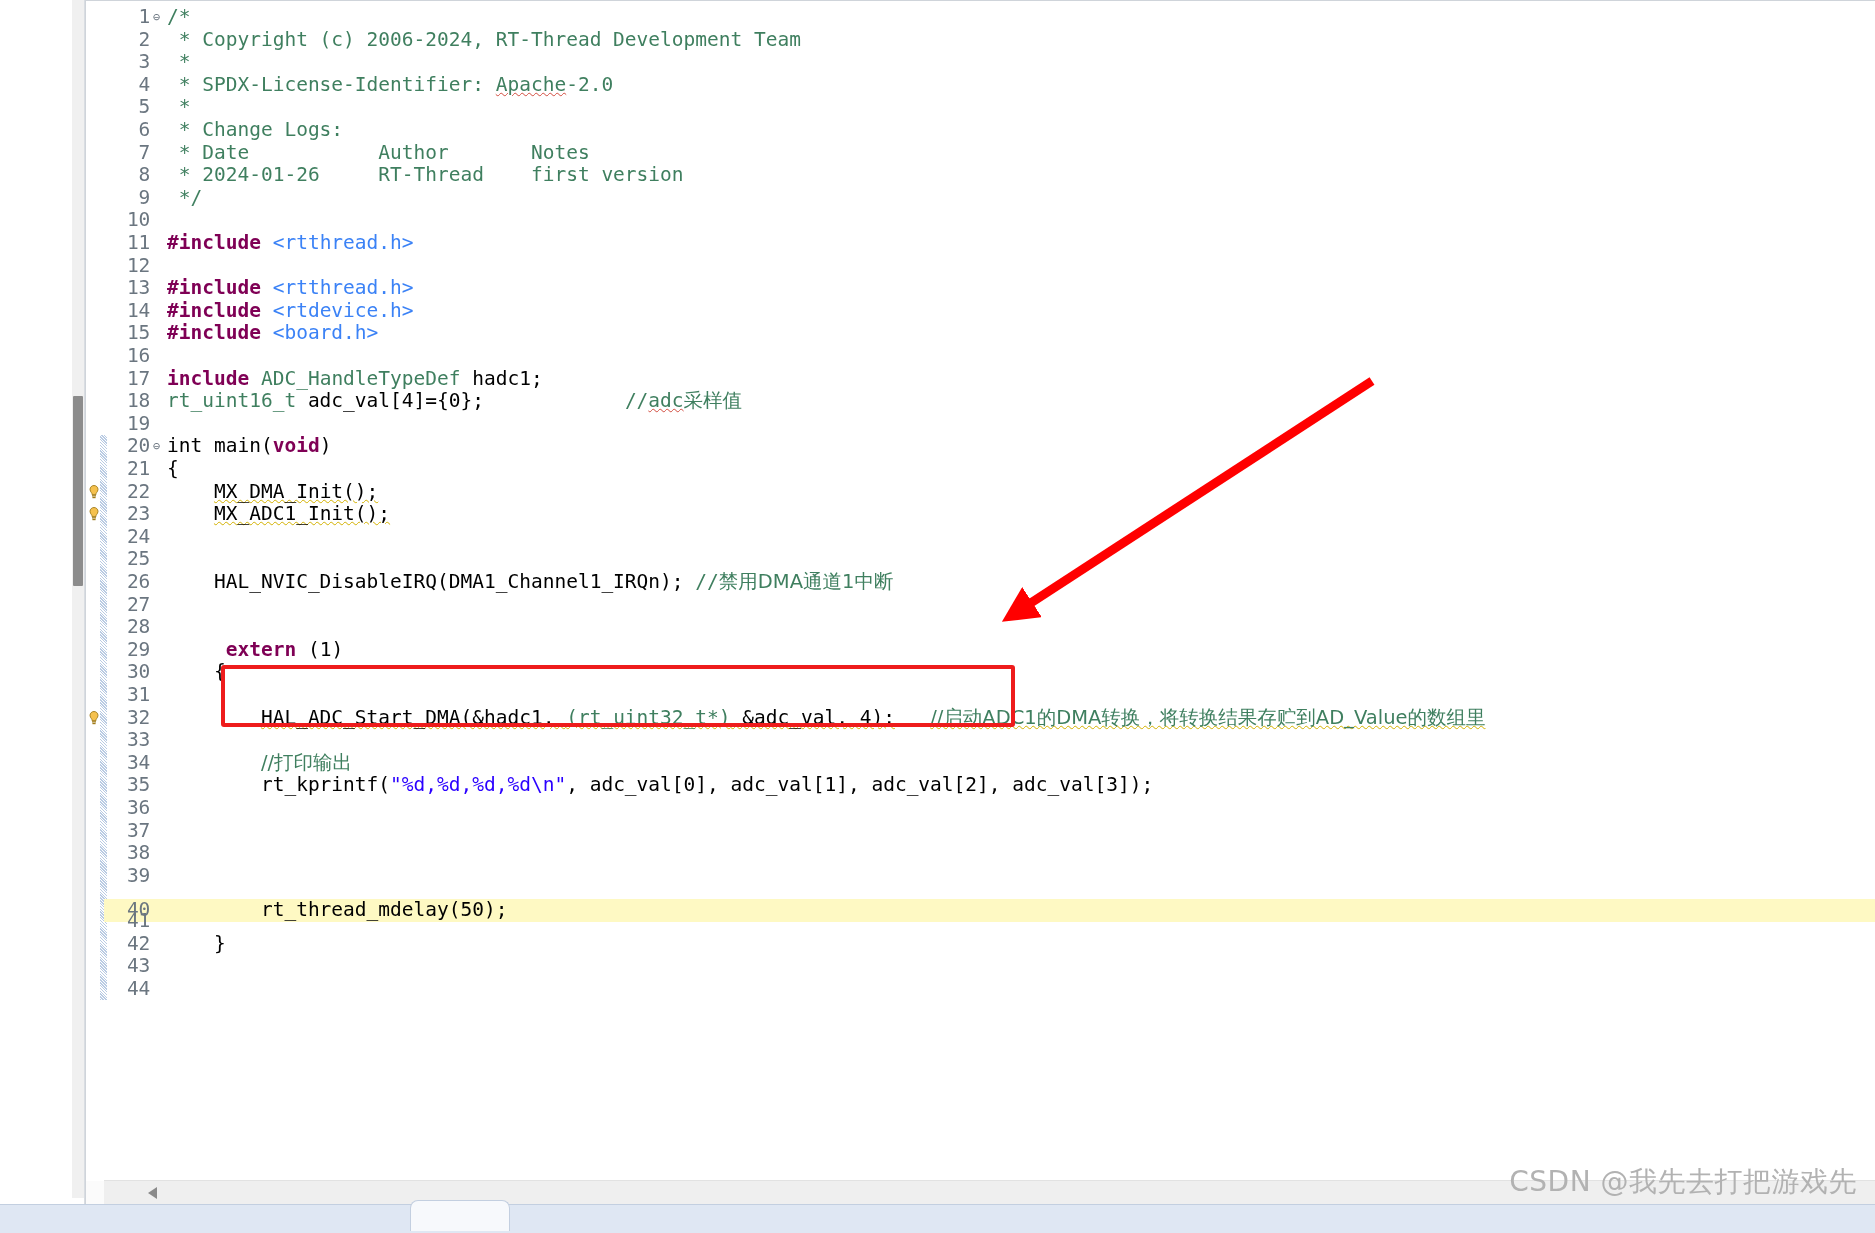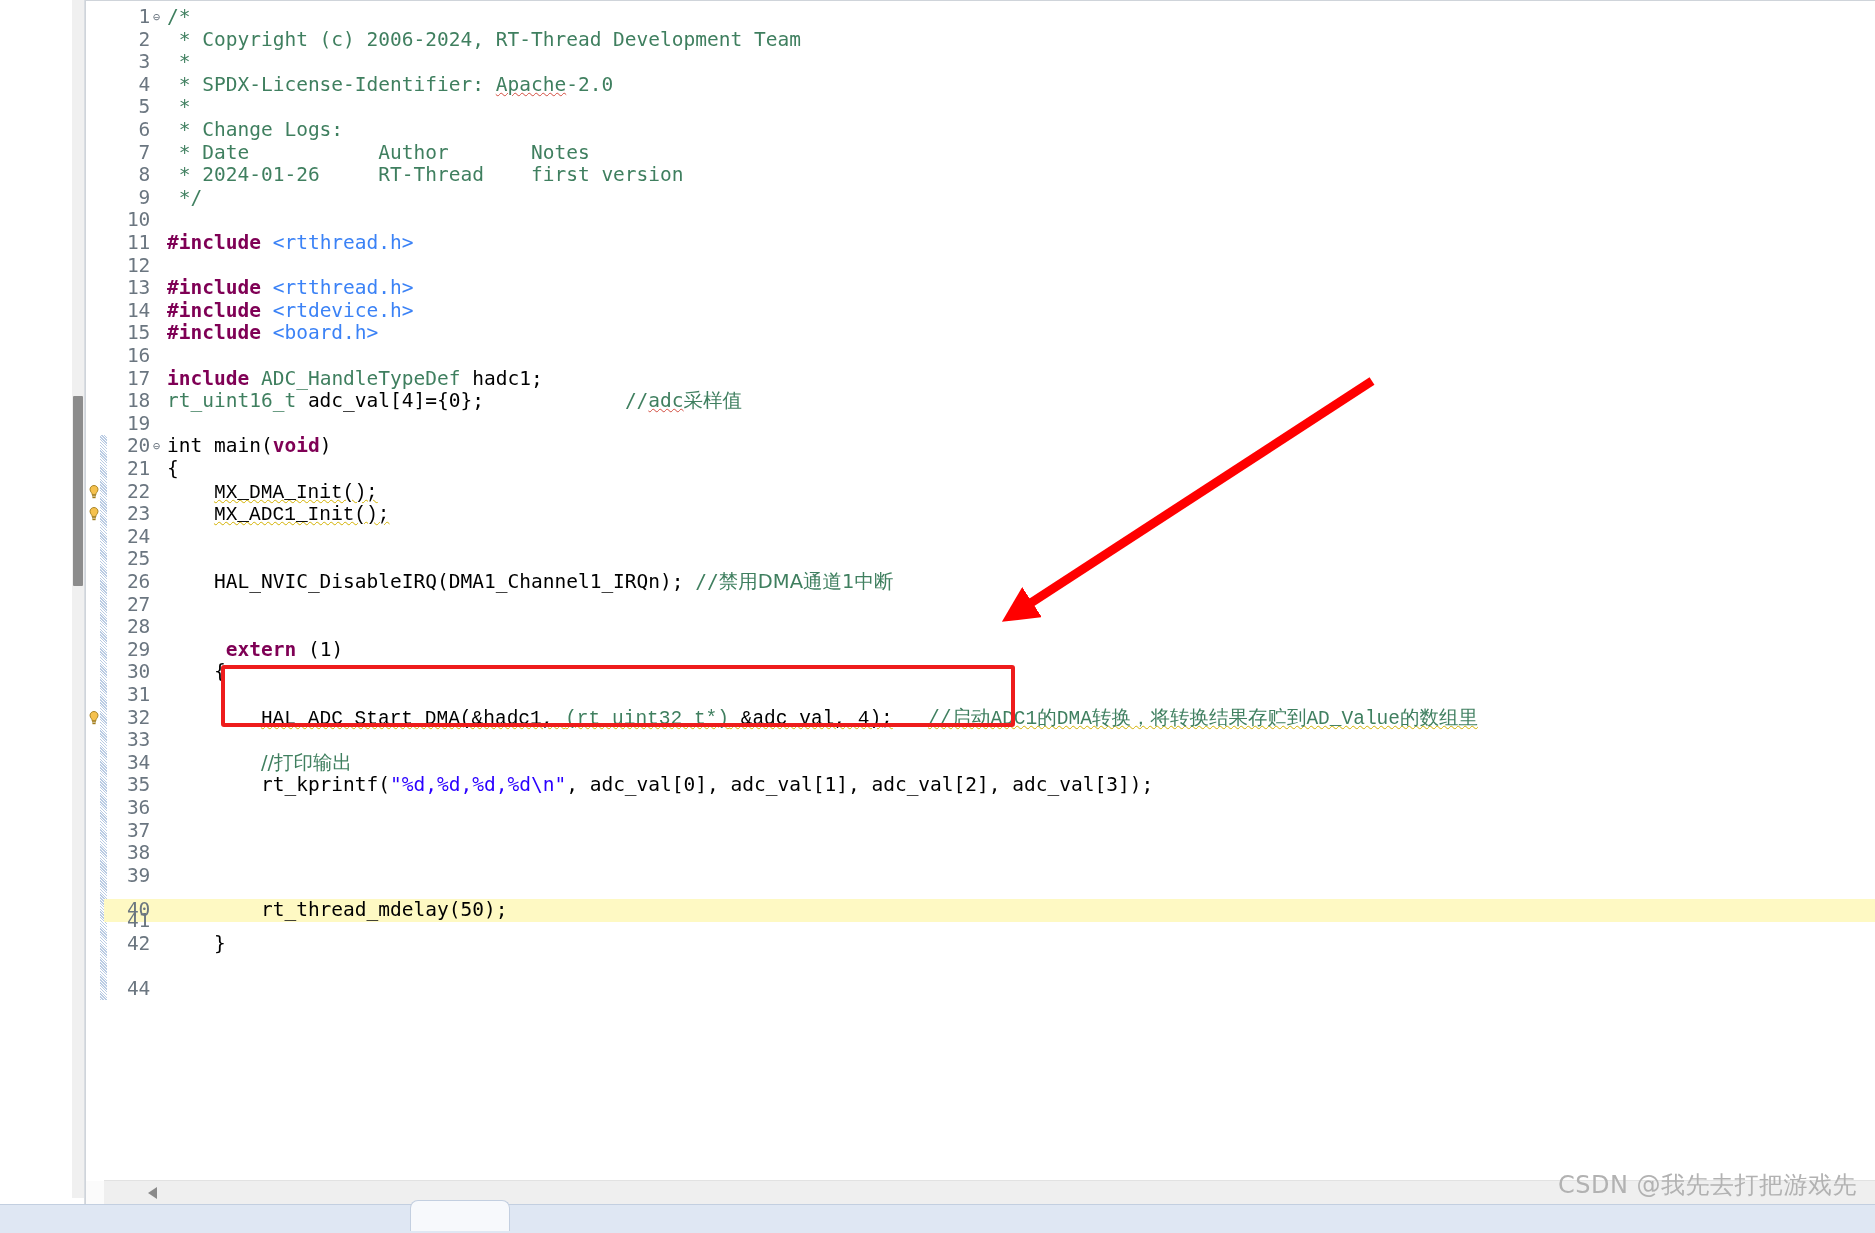--- a/index.html
+++ b/index.html
@@ -146,21 +146,20 @@
     text-decoration: underline;
     text-decoration-style: wavy;
     text-decoration-color: #d24b3e;
     text-decoration-thickness: 1px;
   }
   .squiggle-yellow {
     text-decoration: underline;
     text-decoration-style: wavy;
     text-decoration-color: #d3b100;
     text-decoration-thickness: 1px;
-    font-family: Liberation Mono, monospace;
   }
 
   
   .hscroll {
     position: absolute;
     left: 18px;
     bottom: 0;
     right: 0;
     height: 24px;
     background: #efefef;
@@ -216,21 +215,21 @@
     background: #f7f9fc;
     border: 1px solid #c3cfe0;
     border-bottom: none;
     border-radius: 8px 8px 0 0;
   }
   .watermark {
     position: absolute;
     right: 18px;
     bottom: 32px;
     color: #b2b2b2;
-    font-size: 24px;
+    font-size: 28px;
     font-family: "DejaVu Sans", "Liberation Sans", sans-serif;
     letter-spacing: 0.5px;
     white-space: nowrap;
   }
 </style>
 </head>
 <body>
 
 <div id="app-root">
 
@@ -296,20 +295,21 @@
         <div class="code-line" style="top: 728.2px; position: absolute; left: 0px; right: 0px;"><span class="ln">33</span><span class="fold empty">&nbsp;</span><span class="src"></span></div>
         <div class="code-line" style="top: 750.8px; position: absolute; left: 0px; right: 0px;"><span class="ln">34</span><span class="fold empty">&nbsp;</span><span class="src"><span class="t-plain">        </span><span class="t-cmt-zh">//打印输出</span></span></div>
         <div class="code-line" style="top: 773.4px; position: absolute; left: 0px; right: 0px;"><span class="ln">35</span><span class="fold empty">&nbsp;</span><span class="src"><span class="t-plain">        rt_kprintf(</span><span class="t-string">"%d,%d,%d,%d\n"</span><span class="t-plain">, adc_val[0], adc_val[1], adc_val[2], adc_val[3]);</span></span></div>
         <div class="code-line" style="top: 796px; position: absolute; left: 0px; right: 0px;"><span class="ln">36</span><span class="fold empty">&nbsp;</span><span class="src"></span></div>
         <div class="code-line" style="top: 818.6px; position: absolute; left: 0px; right: 0px;"><span class="ln">37</span><span class="fold empty">&nbsp;</span><span class="src"></span></div>
         <div class="code-line" style="top: 841.2px; position: absolute; left: 0px; right: 0px;"><span class="ln">38</span><span class="fold empty">&nbsp;</span><span class="src"></span></div>
         <div class="code-line" style="top: 863.8px; position: absolute; left: 0px; right: 0px;"><span class="ln">39</span><span class="fold empty">&nbsp;</span><span class="src"></span></div>
         <div class="code-line current" style="top: 886.4px; position: absolute; left: 0px; right: 0px;"><span class="ln">40</span><span class="fold empty">&nbsp;</span><span class="src"><span class="t-plain">        rt_thread_mdelay(50);</span></span></div>
         <div class="code-line" style="top: 909px; position: absolute; left: 0px; right: 0px;"><span class="ln">41</span><span class="fold empty">&nbsp;</span><span class="src"></span></div>
         <div class="code-line" style="top: 931.6px; position: absolute; left: 0px; right: 0px;"><span class="ln">42</span><span class="fold empty">&nbsp;</span><span class="src"><span class="t-plain">    }</span></span></div>
+        <div class="code-line" style="top: 954.2px; position: absolute; left: 0px; right: 0px;"><span class="ln">43</span><span class="fold empty">&nbsp;</span><span class="src"></span></div>
         <div class="code-line" style="top: 976.8px; position: absolute; left: 0px; right: 0px;"><span class="ln">44</span><span class="fold empty">&nbsp;</span><span class="src"></span></div>
       </div>
 
     <div class="hscroll">
       <div class="hscroll-arrow-left"></div>
     </div>
     <div class="hscroll-corner"></div>
   </div>
 
   <div id="annotations">

